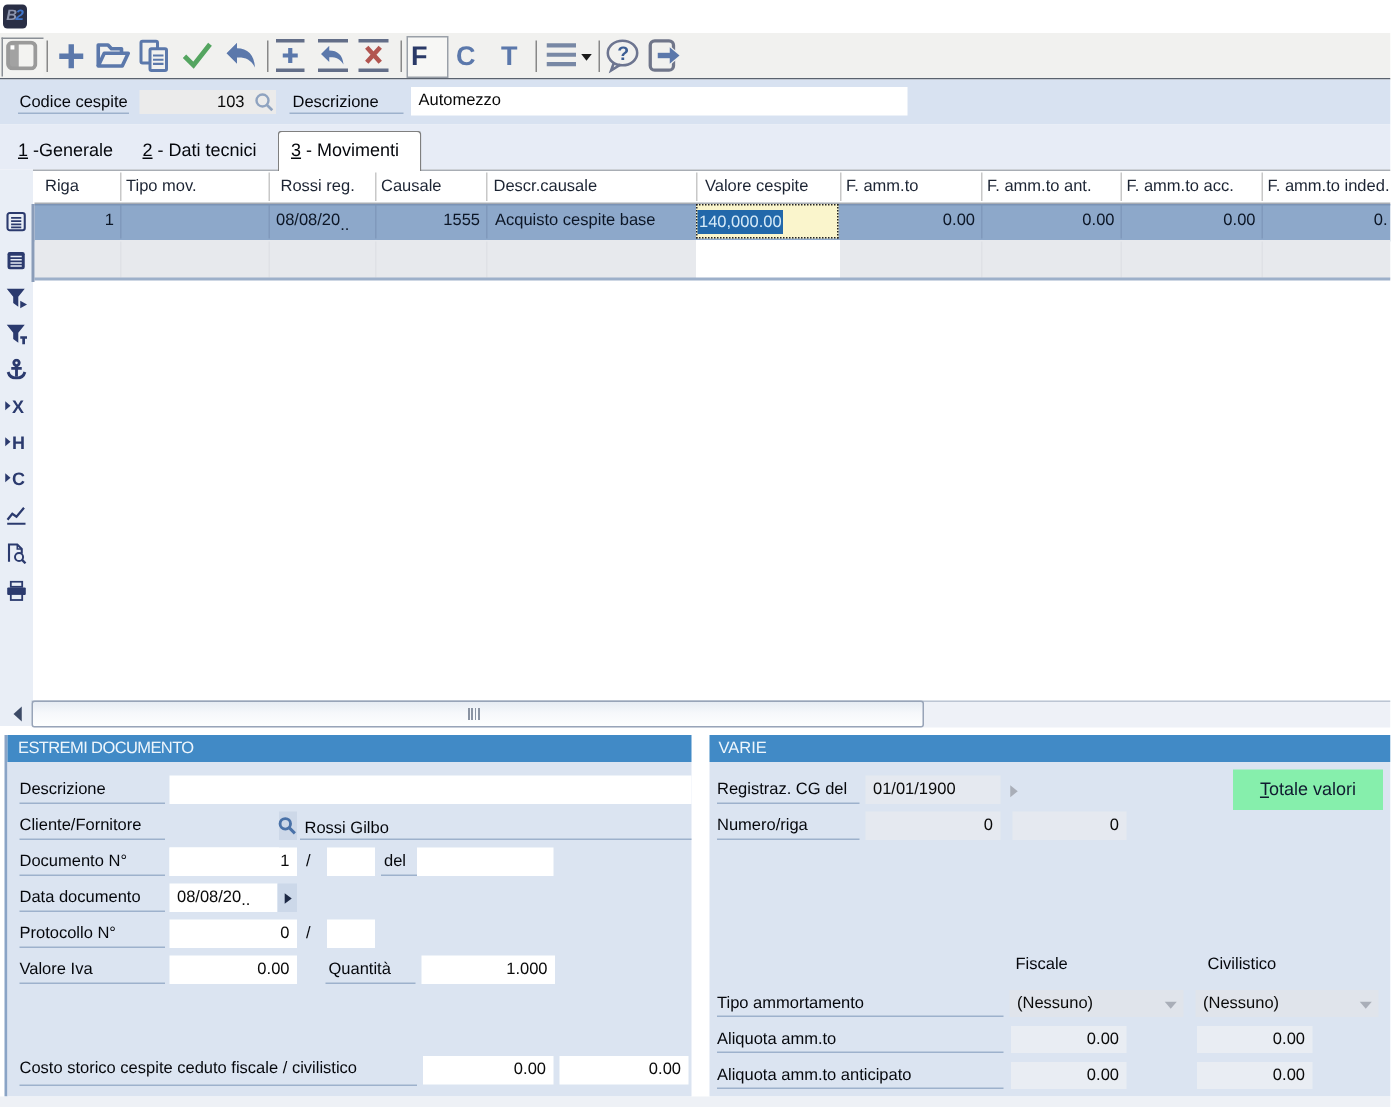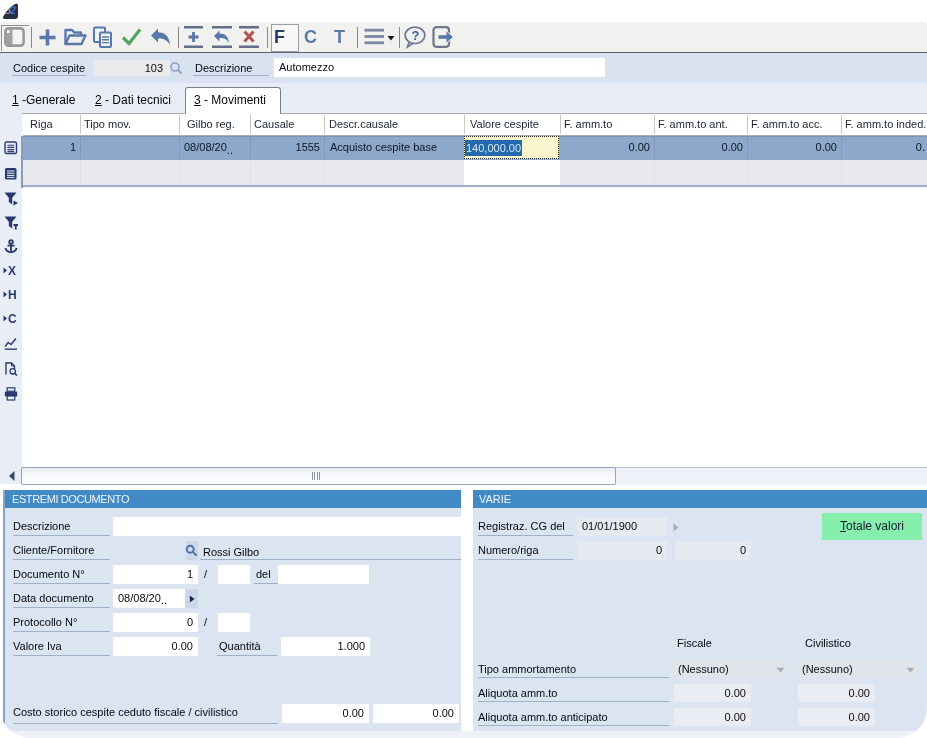--- a/index.html
+++ b/index.html
@@ -1,16 +1,16 @@
 <!DOCTYPE html>
 <html><head><meta charset="utf-8">
 <style>
   html,body{margin:0;padding:0;}
   #app{position:relative;width:927px;height:738px;background:#fff;overflow:hidden;
-       font-family:"Liberation Sans",sans-serif;font-size:11px;color:#0a0a0a;border-radius:30px;}
+       font-family:"Liberation Sans",sans-serif;font-size:11px;color:#0a0a0a;}
   .a{position:absolute;}
   .lbl{position:absolute;font-size:11px;white-space:nowrap;color:#05070c;}
   .ul{position:absolute;height:1px;background:#9db1cc;}
   .inp{position:absolute;background:#fff;font-size:11px;white-space:nowrap;}
   .gin{position:absolute;font-size:11px;white-space:nowrap;}
   .rt{text-align:right;}
   svg{position:absolute;display:block;}
 </style></head>
 <body>
 <div id="app">
@@ -93,21 +93,21 @@
   <polygon points="14.5,5.5 21,11 14.5,16.5" fill="#5b78ab"></polygon>
     </svg>
 <style>
   .tsep{position:absolute;top:27px;width:1px;height:21px;background:#888;}
   .tlet{font-size:18px;font-weight:bold;font-family:"Liberation Sans",sans-serif;}
 </style>
 
 <div class="a" style="left:0;top:53px;width:927px;height:30px;background:#d8e2f1;"></div>
 <div class="lbl" style="left:13px;top:62px;">Codice cespite</div>
 <div class="ul" style="left:12px;top:75px;width:74px;"></div>
-<div class="gin rt" style="left:93px;top:60px;width:70px;height:16px;background:#ebebeb;line-height:16px;padding-right:7px;box-sizing:content-box;">103</div>
+<div class="gin rt" style="left:93px;top:60px;width:70px;height:16px;background:#ebebeb;line-height:16px;padding-right:21px;box-sizing:content-box;">103</div>
 <svg class="a" style="left:169px;top:61px;" width="14" height="14" viewBox="0 0 14 14">
   <circle cx="6" cy="6" r="4" fill="none" stroke="#8fa3c0" stroke-width="1.6"></circle>
   <line x1="9" y1="9" x2="12.5" y2="12.5" stroke="#8fa3c0" stroke-width="1.8"></line>
     </svg>
 <div class="lbl" style="left:195px;top:62px;">Descrizione</div>
 <div class="ul" style="left:193px;top:75px;width:76px;"></div>
 <div class="inp" style="left:274px;top:58px;width:326px;height:19px;line-height:19px;padding-left:5px;">Automezzo</div>
 
 <div class="a" style="left:0;top:83px;width:927px;height:30px;background:#e7ecf6;"></div>
 <div class="lbl" style="left:12px;top:93px;font-size:12px;"><u>1</u> -Generale</div>
@@ -124,21 +124,21 @@
   <div class="a hsep" style="left:179px;"></div>
   <div class="a hsep" style="left:250px;"></div>
   <div class="a hsep" style="left:324px;"></div>
   <div class="a hsep" style="left:464px;"></div>
   <div class="a hsep" style="left:560px;"></div>
   <div class="a hsep" style="left:654px;"></div>
   <div class="a hsep" style="left:747px;"></div>
   <div class="a hsep" style="left:841px;"></div>
   <div class="ht" style="left:30px;">Riga</div>
   <div class="ht" style="left:84px;">Tipo mov.</div>
-  <div class="ht" style="left:187px;">Gilbo reg.</div>
+  <div class="ht" style="left:187px;">Rossi reg.</div>
   <div class="ht" style="left:254px;">Causale</div>
   <div class="ht" style="left:329px;">Descr.causale</div>
   <div class="ht" style="left:470px;">Valore cespite</div>
   <div class="ht" style="left:564px;">F. amm.to</div>
   <div class="ht" style="left:658px;">F. amm.to ant.</div>
   <div class="ht" style="left:751px;">F. amm.to acc.</div>
   <div class="ht" style="left:845px;">F. amm.to inded.</div>
 
   <div class="a" style="left:23px;top:136px;width:904px;height:24px;background:#8da8ca;border-top:1px solid #7b93b6;"></div>
   <div class="a r1s" style="left:80px;"></div>

